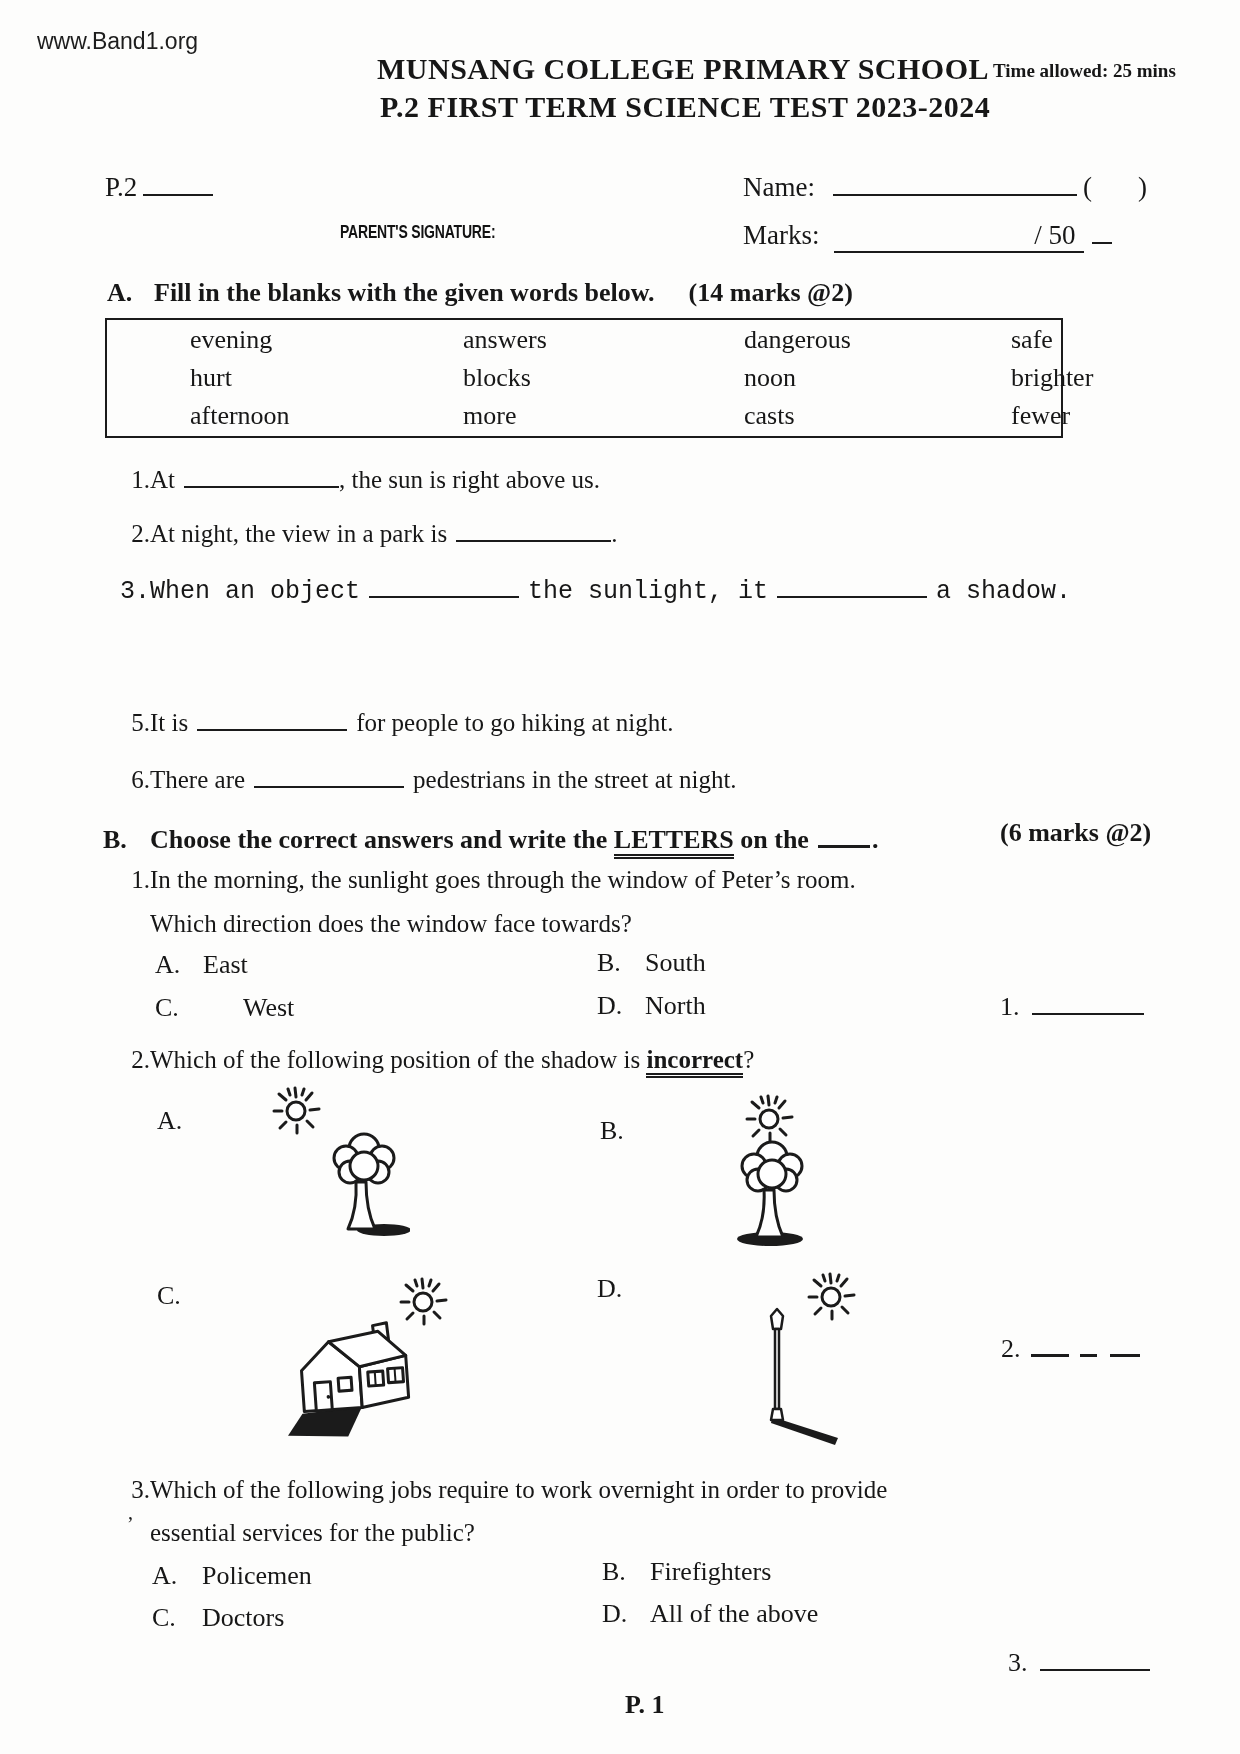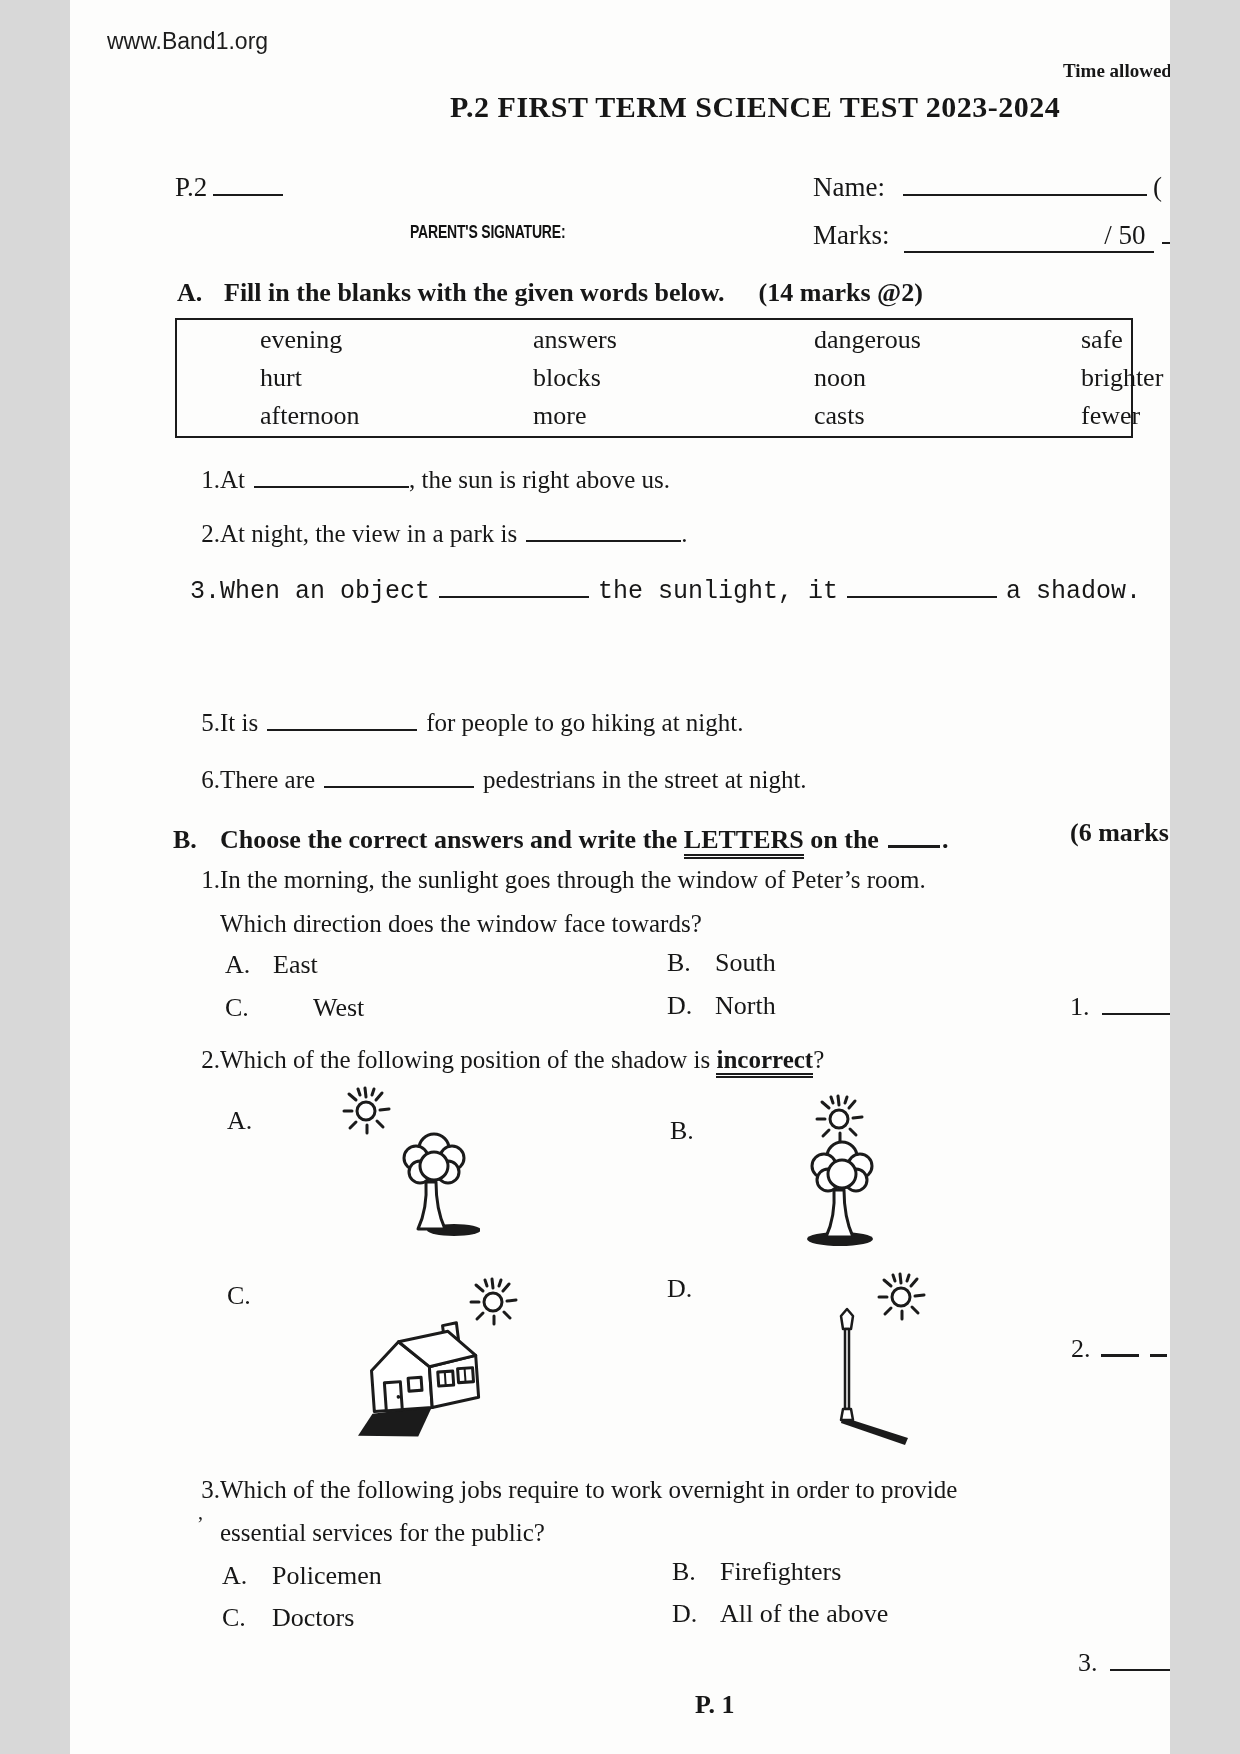--- a/index.html
+++ b/index.html
@@ -1,16 +1,16 @@
 <!DOCTYPE html>
 <html><head>
 <meta charset="utf-8">
 <style>
   html,body{margin:0;padding:0;background:#d8d8d8;}
-  .page{position:relative;width:1100px;height:1754px;margin:0 auto;background:#fdfdfc;
+  .page{position:relative;width:1240px;height:1754px;margin:0 auto;background:#fdfdfc;
         font-family:"Liberation Serif",serif;color:#171717;overflow:hidden;}
   .abs{position:absolute;white-space:nowrap;}
   .sans{font-family:"Liberation Sans",sans-serif;}
   .b{font-weight:700;}
   .fs19{font-size:19px;}
   .fs25{font-size:25px;text-align:right;}
   .fs26{font-size:26px;}
   .fs27{font-size:27px;}
   .fs30{font-size:30px;letter-spacing:.5px;}
   .qn{display:inline-block;width:47px;}
@@ -27,20 +27,21 @@
              text-align:right;margin-left:14px;vertical-align:baseline;}
   svg{display:block;}
 </style>
 </head>
 <body>
 
 <div class="page">
 
   <div class="abs sans" style="left:37px;top:28px;font-size:23px;color:#1d1d1d;">www.Band1.org</div>
 
+  <div class="abs b fs30" style="left:377px;top:52px;">MUNSANG COLLEGE PRIMARY SCHOOL</div>
   <div class="abs b fs19" style="left:993px;top:60px;filter:blur(.4px);">Time allowed: 25 mins</div>
   <div class="abs b fs30" style="left:380px;top:90px;">P.2 FIRST TERM SCIENCE TEST 2023-2024</div>
 
   <div class="abs fs27" style="left:105px;top:166px;">
     <span>P.2</span><span class="blank tight" style="width:70px;"></span>
   </div>
   <div class="abs fs27" style="left:743px;top:166px;">
     <span>Name:</span><span class="blank" style="width:244px;margin-left:18px;margin-right:6px;"></span><span>(</span><span style="display:inline-block;width:46px;"></span><span>)</span>
   </div>
 

